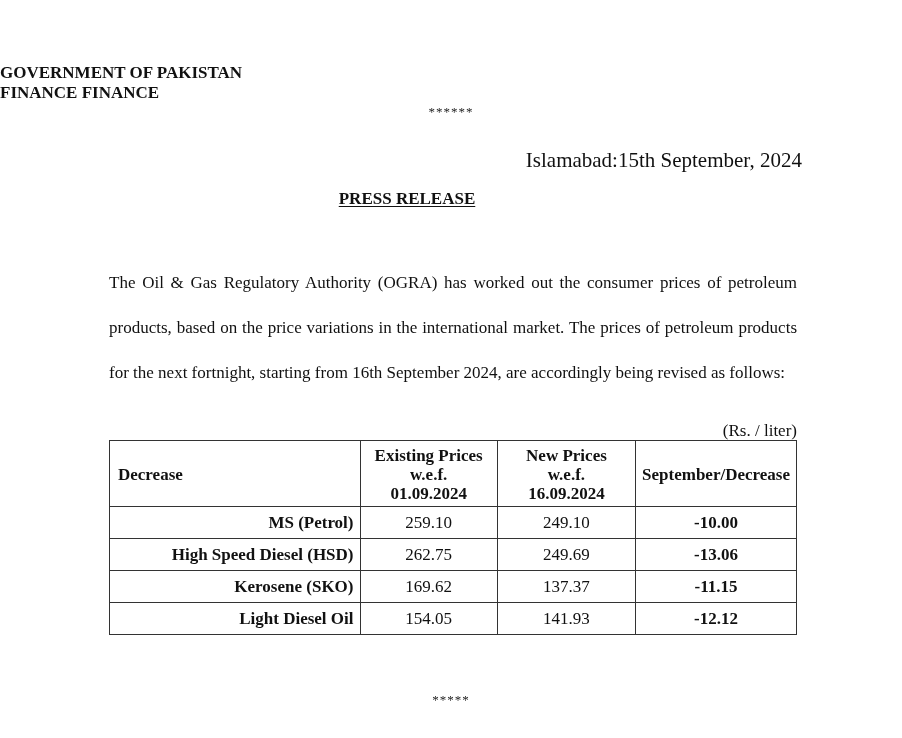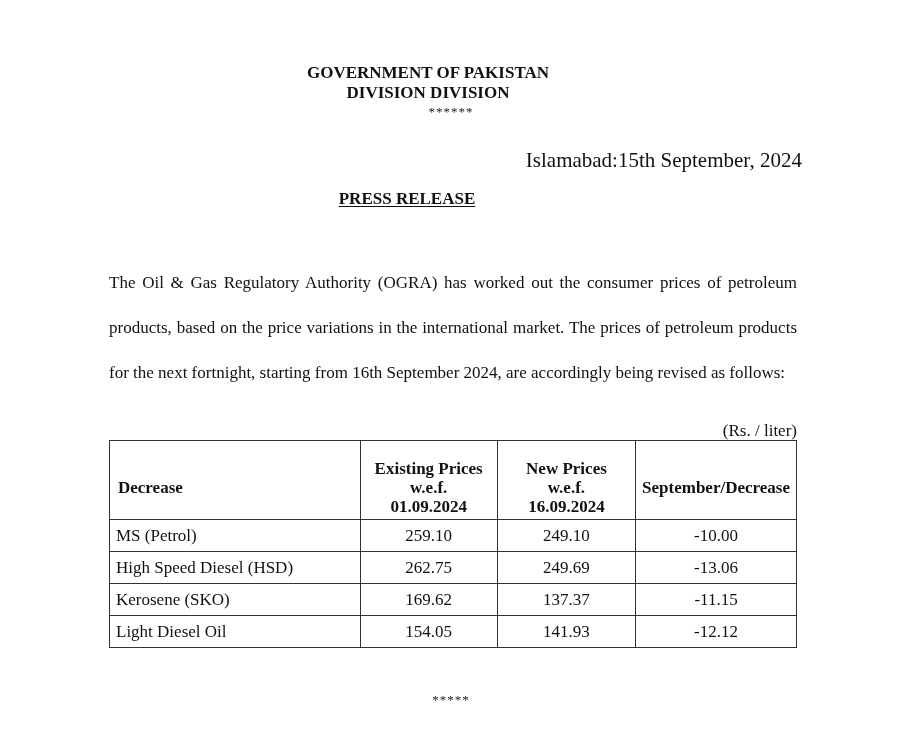--- a/index.html
+++ b/index.html
@@ -11,21 +11,21 @@
       width: 902px;
       height: 738px;
       position: relative;
       overflow: hidden;
       font-family: "Liberation Serif", "DejaVu Serif", serif;
       color: #111111;
     }
     .abs { position: absolute; }
     .header-block {
       left: 0; width: 856px; top: 63px;
-      text-align: center;
+      text-align: left;
       font-weight: bold;
       font-size: 17px;
       line-height: 20px;
     }
     .stars-top {
       left: 0; width: 902px; top: 104px;
       text-align: center;
       font-size: 13px;
       letter-spacing: 1px;
       color: #222;
@@ -62,45 +62,45 @@
     }
     table.prices th, table.prices td {
       border: 1.5px solid #333;
       padding: 0 6px;
     }
     table.prices th {
       font-weight: bold;
       text-align: center;
       line-height: 19px;
       height: 64px;
-      padding-top: 14px;
+      padding-top: 1px;
       margin-top: 33px;
     }
     table.prices th.col-product { text-align: left; padding-left: 8px; }
     table.prices td { height: 31px; text-align: center; }
-    table.prices td.product { text-align: left; padding-left: 6px; }
-    table.prices td.change { font-weight: normal; }
+    table.prices td.product { text-align: right; padding-left: 6px; font-weight: bold; }
+    table.prices td.change { font-weight: bold; }
     col.c1 { width: 253px; }
     col.c2 { width: 138px; }
     col.c3 { width: 139px; }
     col.c4 { width: 158px; }
     .stars-bottom {
       left: 0; width: 902px; top: 692px;
       text-align: center;
       font-size: 13px;
       letter-spacing: 1px;
       color: #222;
     }
   </style>
 </head>
 <body>
 
 <div class="abs header-block">
   <div>GOVERNMENT OF PAKISTAN</div>
-  <div>DIVISION DIVISION</div>
+  <div>FINANCE FINANCE</div>
 </div>
 <div class="abs stars-top">******</div>
 
 <div class="abs dateline">Islamabad:15th September, 2024</div>
 
 <div class="abs press-title">PRESS RELEASE</div>
 
 <div class="abs body-para">The Oil &amp; Gas Regulatory Authority (OGRA) has worked out the consumer prices of petroleum products, based on the price variations in the international market. The prices of petroleum products for the next fortnight, starting from 16th September 2024, are accordingly being revised as follows:</div>
 
 <div class="abs unit-note">(Rs. / liter)</div>

